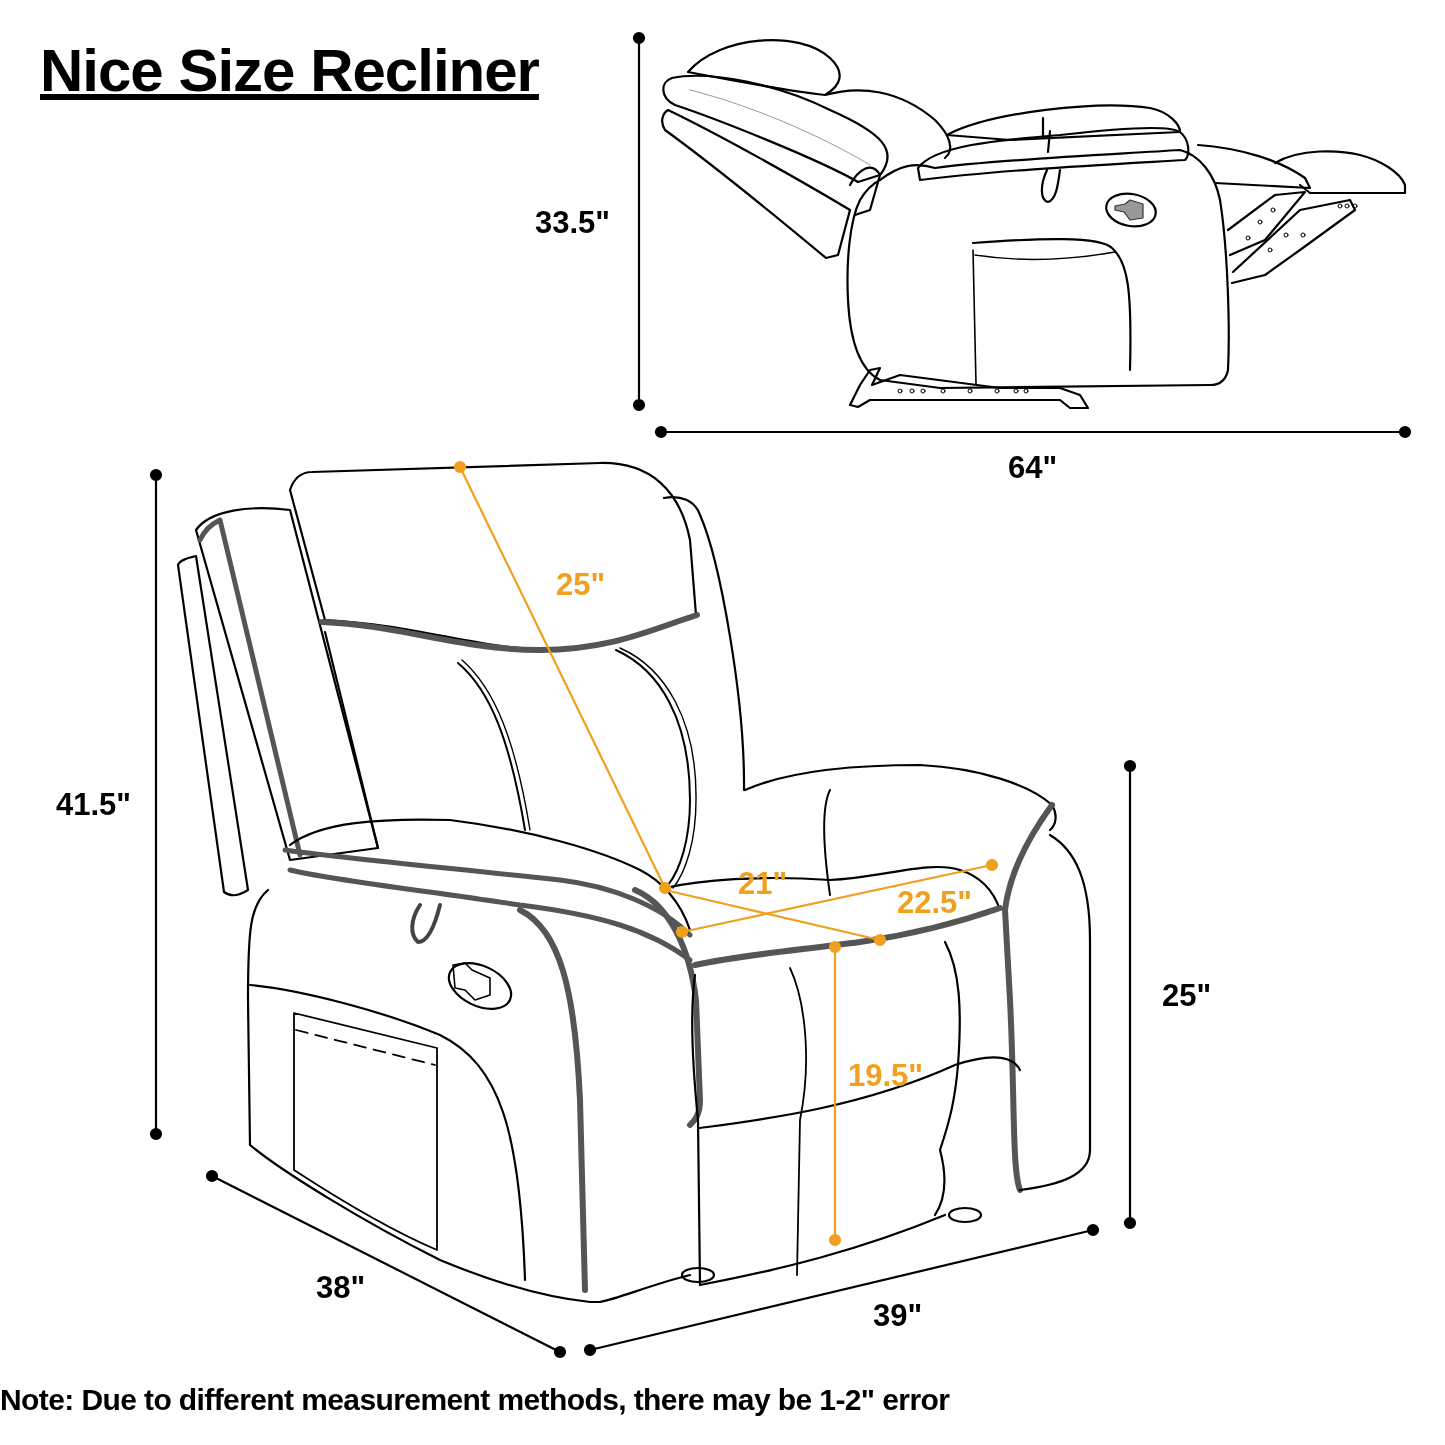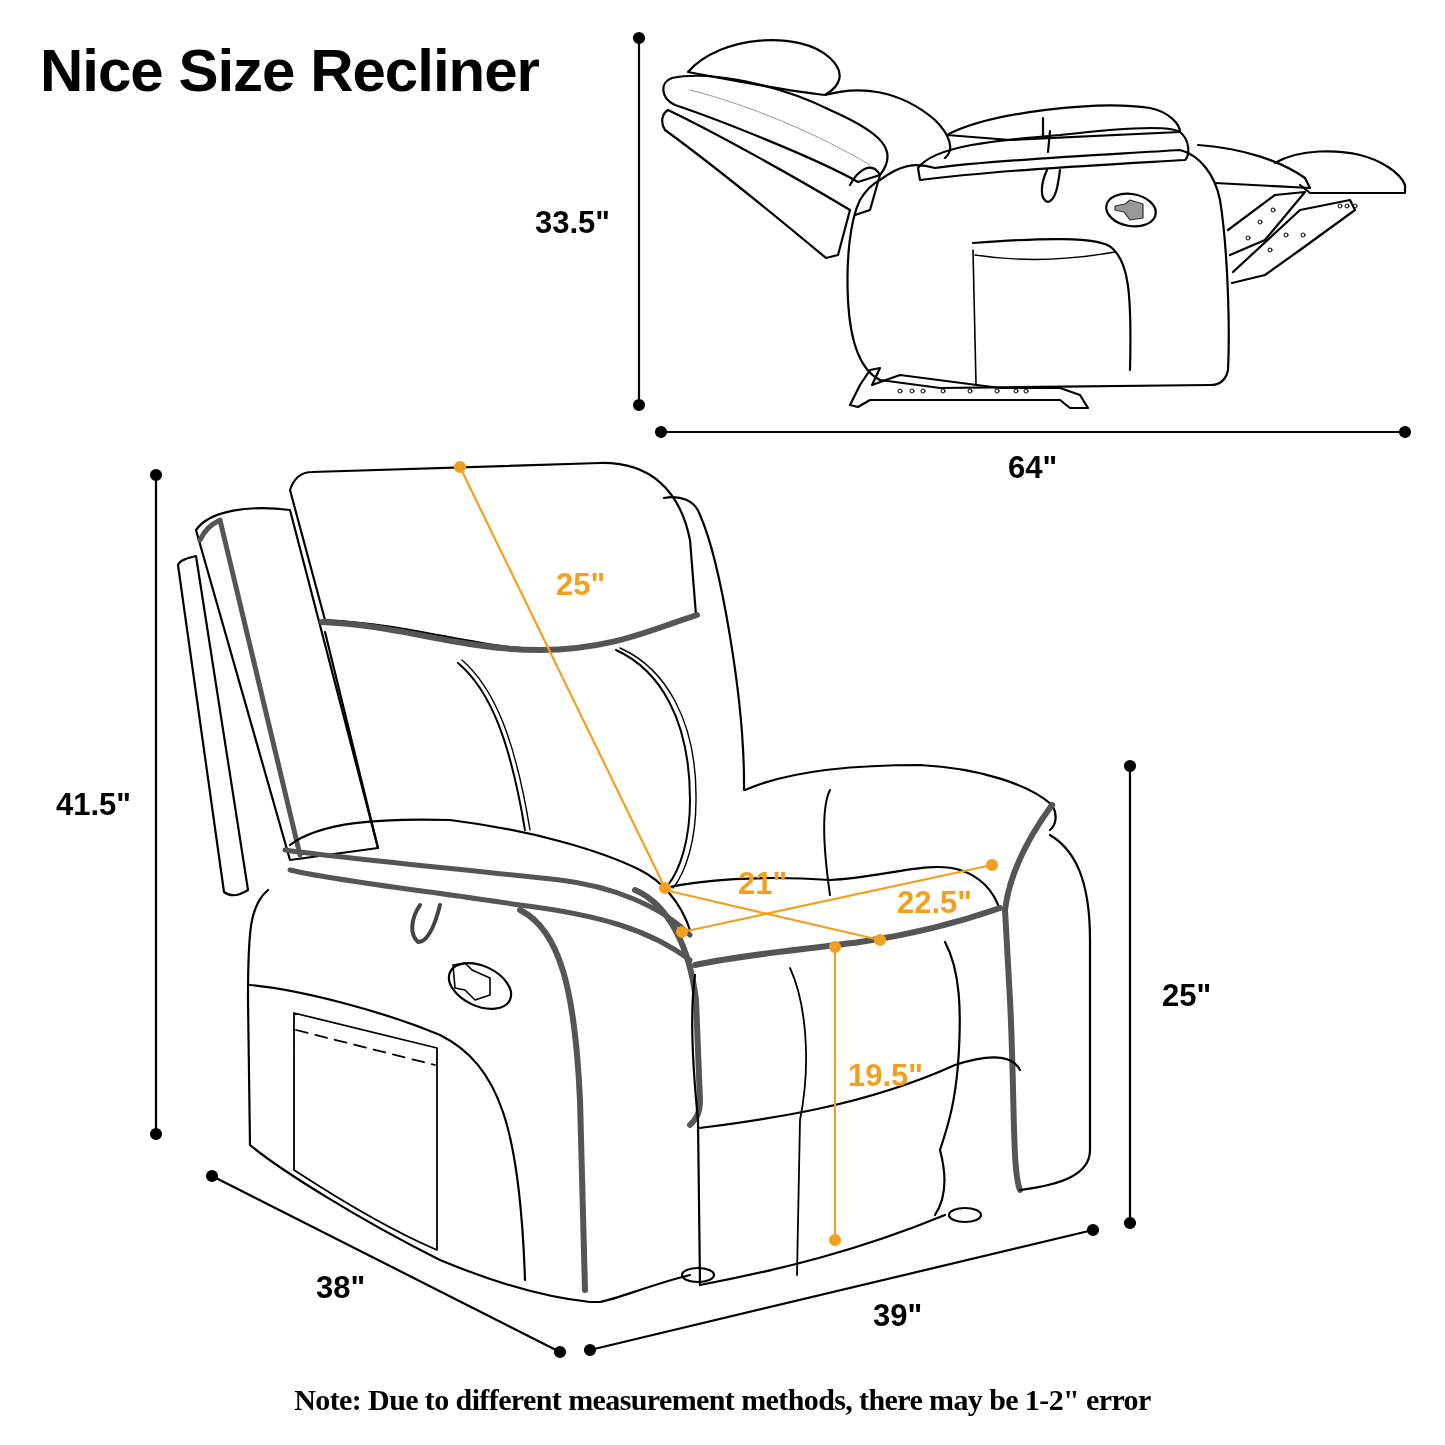--- a/index.html
+++ b/index.html
@@ -1,23 +1,23 @@
 <!DOCTYPE html>
 <html><head>
 <meta charset="utf-8">
 <style>
   html, body { margin: 0; padding: 0; background: #ffffff; }
   body { width: 1445px; height: 1445px; position: relative; overflow: hidden;
          font-family: "Liberation Sans", "DejaVu Sans", sans-serif; color: #000; }
   .title { position: absolute; left: 40px; top: 36px; font-size: 60px; font-weight: 700;
-           letter-spacing: -1px; line-height: 70px; white-space: nowrap; }
+           letter-spacing: -1px; line-height: 70px; white-space: nowrap; text-decoration: underline; }
   .dim { position: absolute; font-weight: 700; font-size: 31px; line-height: 36px; white-space: nowrap; }
   .dim.orange { color: #f0a01e; }
-  .note { position: absolute; left: 0; width: 1445px; top: 1382px; text-align: center;
-          font-size: 30px; font-weight: 700; letter-spacing: -0.6px; line-height: 36px; white-space: nowrap; font-family: Liberation Serif, serif; }
+  .note { position: absolute; left: 0; width: 1445px; top: 1382px; 
+          font-size: 30px; font-weight: 700; letter-spacing: -0.6px; line-height: 36px; white-space: nowrap; }
   svg.art { position: absolute; left: 0; top: 0; }
 </style>
 </head>
 <body>
 
 <svg class="art" width="1445" height="1445" viewBox="0 0 1445 1445">
   <g fill="none" stroke="#000" stroke-width="2.2" stroke-linejoin="round" stroke-linecap="round">
 
     <g>
 

